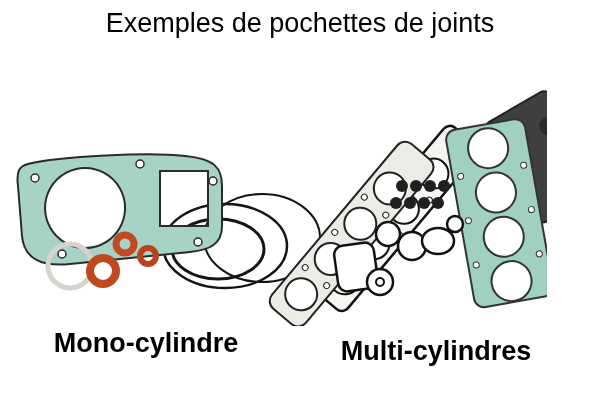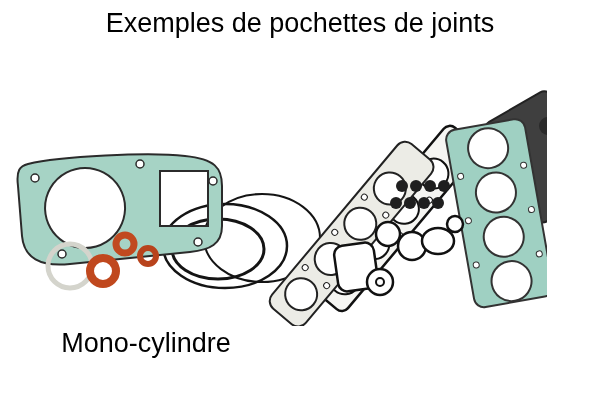--- a/index.html
+++ b/index.html
@@ -32,20 +32,21 @@
     left: 0;
     width: 600px;
     height: 240px;
   }
   .caption {
     position: absolute;
     font-size: 27px;
     color: #000000;
     text-align: center;
     white-space: nowrap;
+    font-weight: bold;
   }
   .caption-mono {
     left: 28px;
     top: 328px;
     width: 236px;
   }
   .caption-multi {
     left: 298px;
     top: 336px;
     width: 276px;
@@ -185,14 +186,15 @@
 
       <g fill="#ffffff" stroke="#111111">
         <circle cx="380" cy="196" r="13" stroke-width="2.5"></circle>
         <circle cx="380" cy="196" r="4" stroke-width="2" fill="none"></circle>
       </g>
     </g>
   </svg>
 
   <div class="caption caption-mono">Mono-cylindre</div>
 
+  <div class="caption caption-multi">Multi-cylindres</div>
 
 </div>
 
 </body></html>

